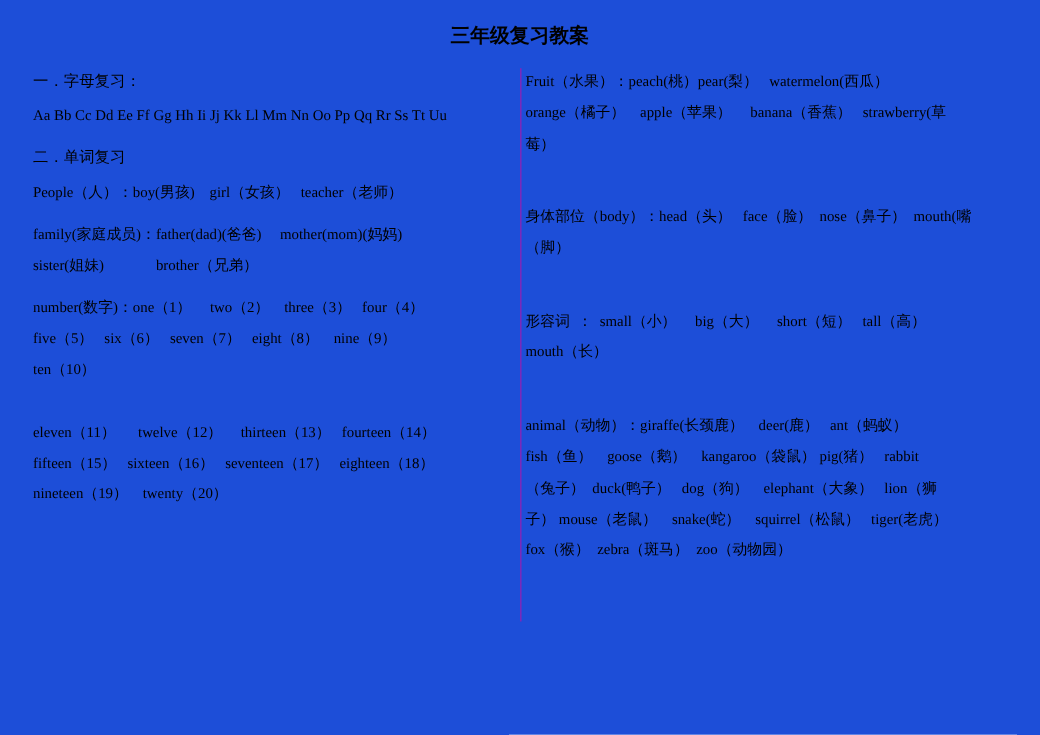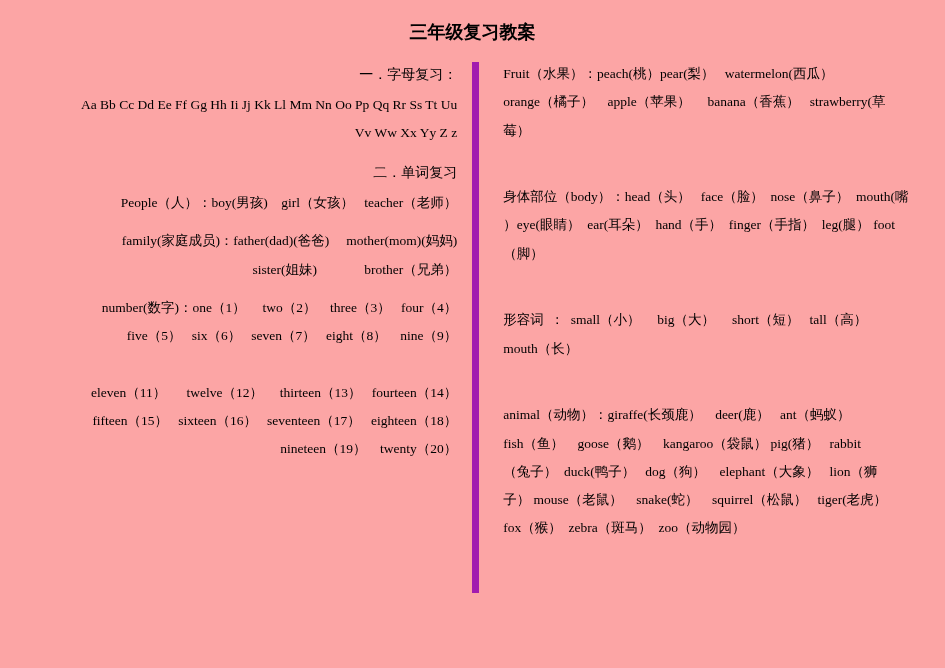--- a/index.html
+++ b/index.html
@@ -9,44 +9,43 @@
     }
     body {
       background: #fff;
       font-family: "SimSun", "宋体", serif;
       font-size: 14px;
       color: #000;
     }
     .page {
       width: 945px;
       min-height: 668px;
-      background: #fca5a5;
+      background: #1d4ed8;
       padding: 20px 30px;
     }
     .title {
       text-align: center;
       font-size: 18px;
       font-weight: bold;
       margin-bottom: 18px;
       font-family: "SimHei", "黑体", sans-serif;
     }
     .two-col {
       display: flex;
       gap: 0;
       position: relative;
     }
     .col-left {
       width: 460px;
       padding-right: 15px;
-      text-align: right;
     }
     .col-right {
       width: 460px;
-      padding-left: 24px;
-      border-left: 7px solid #a21caf;
+      padding-left: 4px;
+      border-left: 1px solid #a21caf;
     }
     .section {
       margin-bottom: 14px;
     }
     .section-title {
       font-size: 14px;
       margin-bottom: 6px;
       font-family: "SimSun", serif;
     }
     p {
@@ -61,57 +60,56 @@
 <div class="page">
   <div class="title">三年级复习教案</div>
 
   <div class="two-col">
 
     <div class="col-left">
 
       <div class="section">
         <p class="section-title">一．字母复习：</p>
         <p>Aa Bb Cc Dd Ee Ff Gg Hh Ii Jj Kk Ll Mm Nn Oo Pp Qq Rr Ss Tt Uu</p>
-        <p>Vv Ww Xx Yy Z z</p>
       </div>
 
       <div class="section">
         <p class="section-title">二．单词复习</p>
 
         <p>People（人）：boy(男孩)&nbsp;&nbsp;&nbsp;&nbsp;girl（女孩）&nbsp;&nbsp;&nbsp;teacher（老师）</p>
       </div>
 
       <div class="section">
         <p>family(家庭成员)：father(dad)(爸爸)&nbsp;&nbsp;&nbsp;&nbsp;&nbsp;mother(mom)(妈妈)</p>
         <p>sister(姐妹)&nbsp;&nbsp;&nbsp;&nbsp;&nbsp;&nbsp;&nbsp;&nbsp;&nbsp;&nbsp;&nbsp;&nbsp;&nbsp;&nbsp;brother（兄弟）</p>
       </div>
 
       <div class="section">
         <p>number(数字)：one（1）&nbsp;&nbsp;&nbsp;&nbsp;&nbsp;two（2）&nbsp;&nbsp;&nbsp;&nbsp;three（3）&nbsp;&nbsp;&nbsp;four（4）</p>
         <p>five（5）&nbsp;&nbsp;&nbsp;six（6）&nbsp;&nbsp;&nbsp;seven（7）&nbsp;&nbsp;&nbsp;eight（8）&nbsp;&nbsp;&nbsp;&nbsp;nine（9）</p>
+        <p>ten（10）</p>
         <p>&nbsp;</p>
         <p>eleven（11）&nbsp;&nbsp;&nbsp;&nbsp;&nbsp;&nbsp;twelve（12）&nbsp;&nbsp;&nbsp;&nbsp;&nbsp;thirteen（13）&nbsp;&nbsp;&nbsp;fourteen（14）</p>
         <p>fifteen（15）&nbsp;&nbsp;&nbsp;sixteen（16）&nbsp;&nbsp;&nbsp;seventeen（17）&nbsp;&nbsp;&nbsp;eighteen（18）</p>
         <p>nineteen（19）&nbsp;&nbsp;&nbsp;&nbsp;twenty（20）</p>
       </div>
 
     </div>
 
     <div class="col-right">
 
       <div class="section">
         <p>Fruit（水果）：peach(桃）pear(梨）&nbsp;&nbsp;&nbsp;watermelon(西瓜）</p>
         <p>orange（橘子）&nbsp;&nbsp;&nbsp;&nbsp;apple（苹果）&nbsp;&nbsp;&nbsp;&nbsp;&nbsp;banana（香蕉）&nbsp;&nbsp;&nbsp;strawberry(草</p>
         <p>莓）</p>
       </div>
 
       <div class="section">
         <p>&nbsp;</p>
         <p>身体部位（body）：head（头）&nbsp;&nbsp;&nbsp;face（脸）&nbsp;&nbsp;nose（鼻子）&nbsp;&nbsp;mouth(嘴</p>
-        <p>）eye(眼睛）&nbsp;&nbsp;ear(耳朵）&nbsp;&nbsp;hand（手）&nbsp;&nbsp;finger（手指）&nbsp;&nbsp;leg(腿） foot</p>
         <p>（脚）</p>
       </div>
 
       <div class="section">
         <p>&nbsp;</p>
         <p>形容词&nbsp;&nbsp;：&nbsp;&nbsp;small（小）&nbsp;&nbsp;&nbsp;&nbsp;&nbsp;big（大）&nbsp;&nbsp;&nbsp;&nbsp;&nbsp;short（短）&nbsp;&nbsp;&nbsp;tall（高）</p>
         <p>mouth（长）</p>
       </div>
 
       <div class="section">

